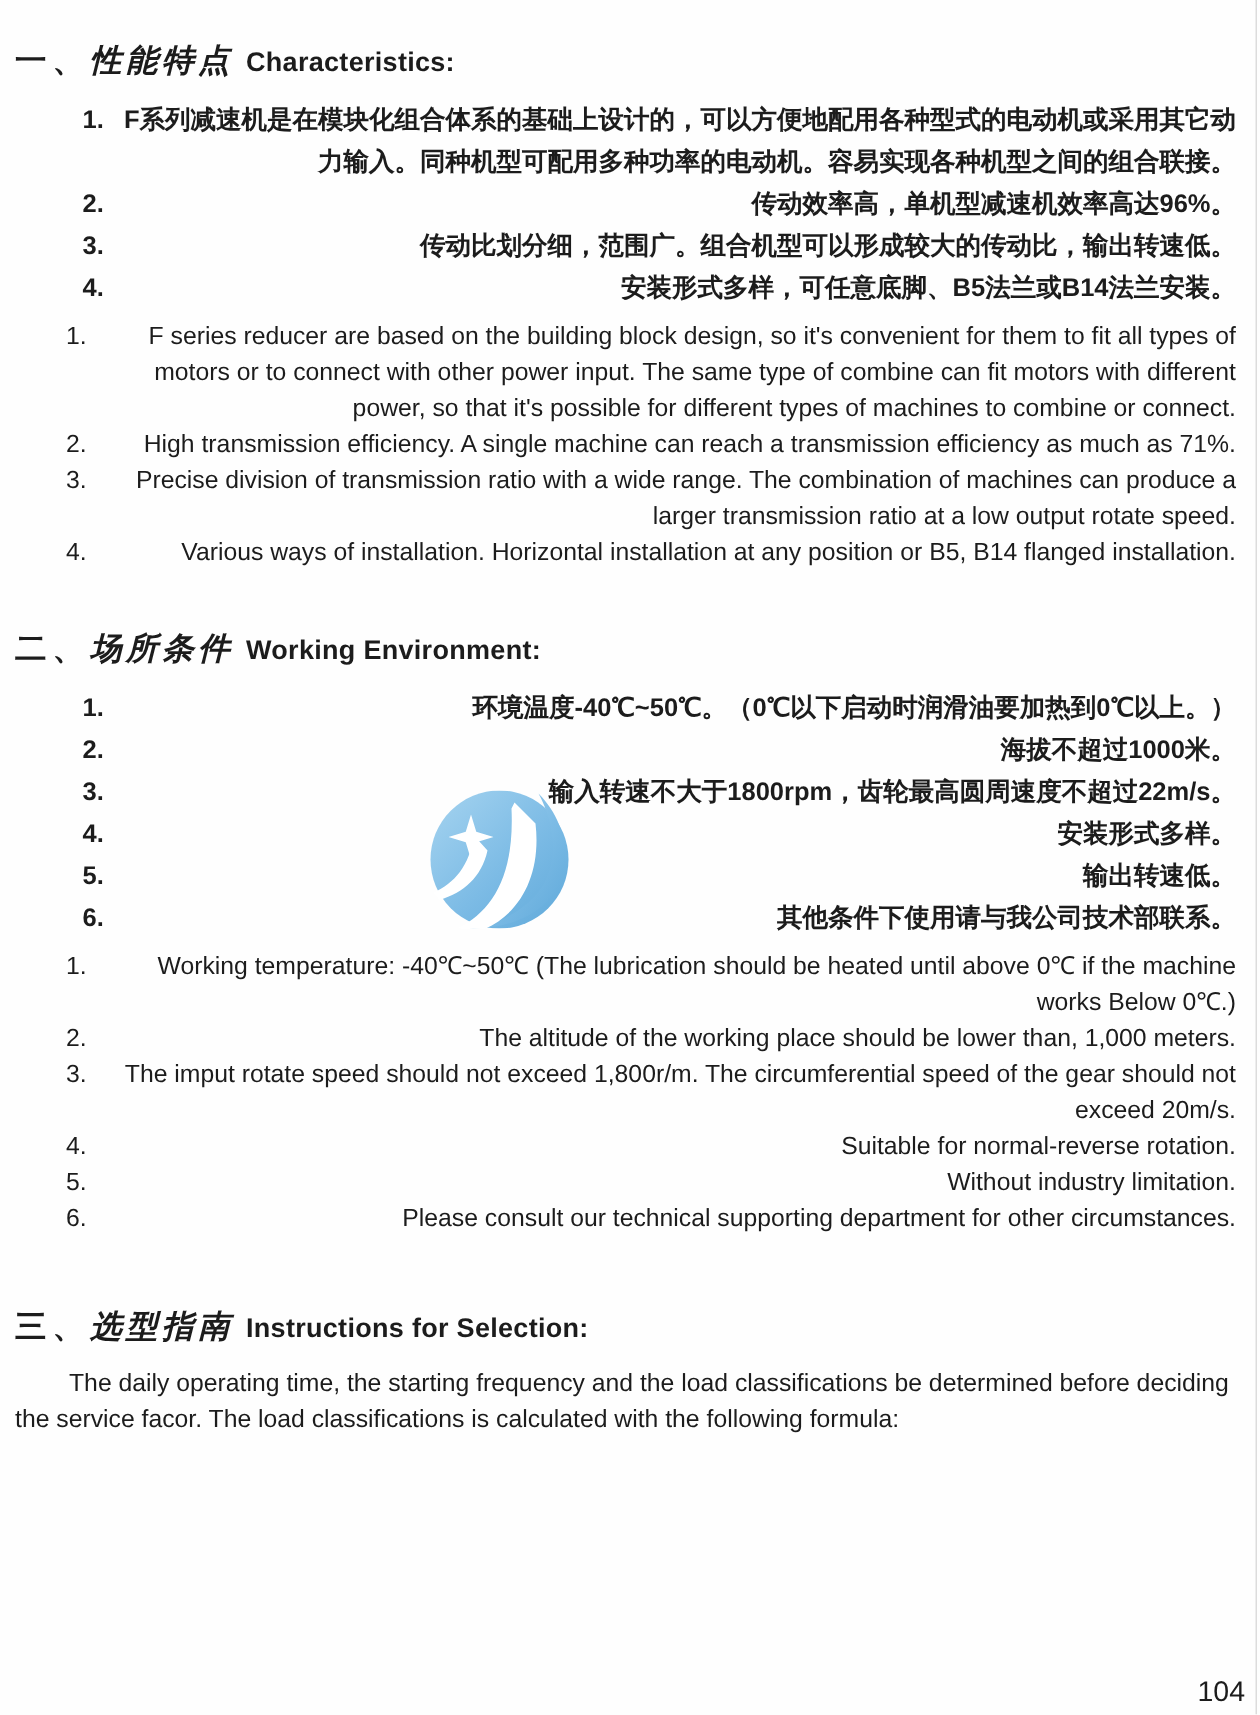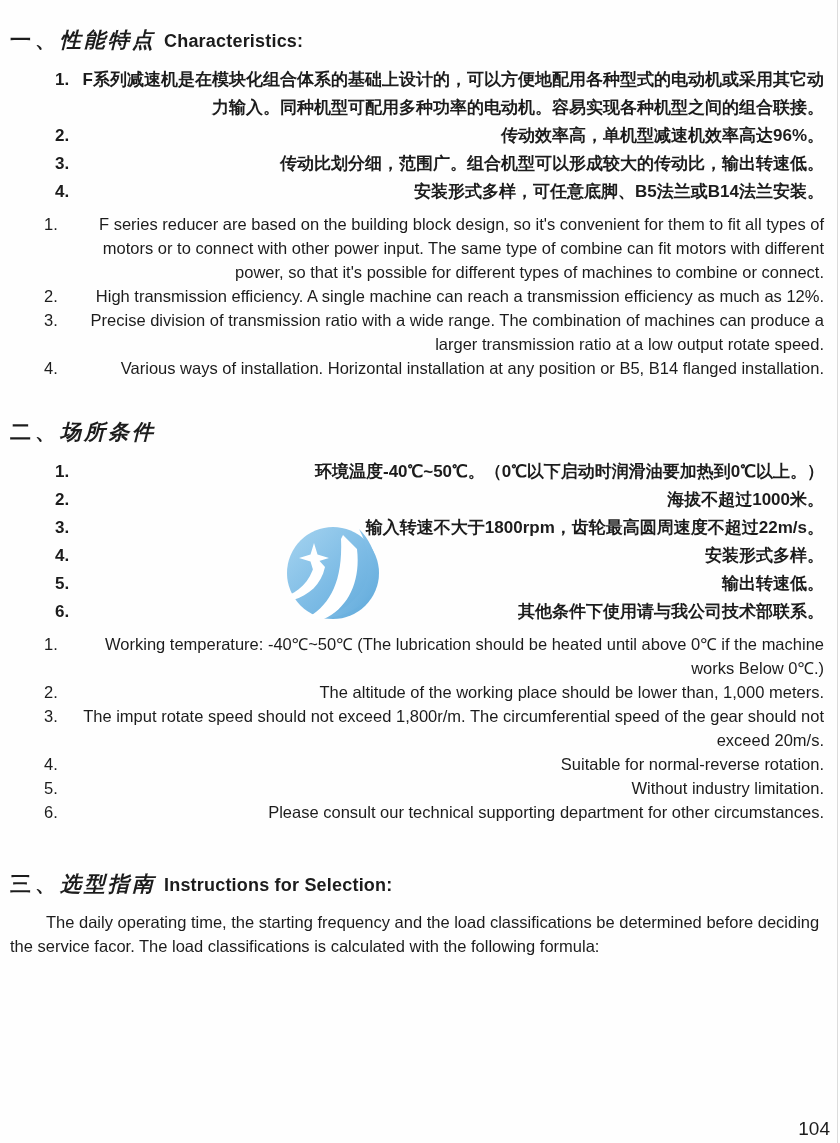--- a/index.html
+++ b/index.html
@@ -116,37 +116,38 @@
           <span class="txt">安装形式多样，可任意底脚、B5法兰或B14法兰安装。</span>
         </div>
       </div>
     <div class="list list-en">
         <div class="li">
           <span class="num">1.</span>
           <span class="txt">F series reducer are based on the building block design, so it's convenient for them to fit all types of motors or to connect with other power input. The same type of combine can fit motors with different power, so that it's possible for different types of machines to combine or connect.</span>
         </div>
         <div class="li">
           <span class="num">2.</span>
-          <span class="txt">High transmission efficiency. A single machine can reach a transmission efficiency as much as 12%.</span>
+          <span class="txt">High transmission efficiency. A single machine can reach a transmission efficiency as much as 71%.</span>
         </div>
         <div class="li">
           <span class="num">3.</span>
           <span class="txt">Precise division of transmission ratio with a wide range. The combination of machines can produce a larger transmission ratio at a low output rotate speed.</span>
         </div>
         <div class="li">
           <span class="num">4.</span>
           <span class="txt">Various ways of installation. Horizontal installation at any position or B5, B14 flanged installation.</span>
         </div>
       </div>
   </div>
 
   <div class="section sec-2">
     <div class="section-header">
       <span class="sec-marker">二、</span>
       <span class="sec-title-zh">场所条件</span>
+      <span class="sec-title-en">Working Environment:</span>
     </div>
     <div class="list list-zh">
         <div class="li">
           <span class="num">1.</span>
           <span class="txt">环境温度-40℃~50℃。（0℃以下启动时润滑油要加热到0℃以上。）</span>
         </div>
         <div class="li">
           <span class="num">2.</span>
           <span class="txt">海拔不超过1000米。</span>
         </div>

